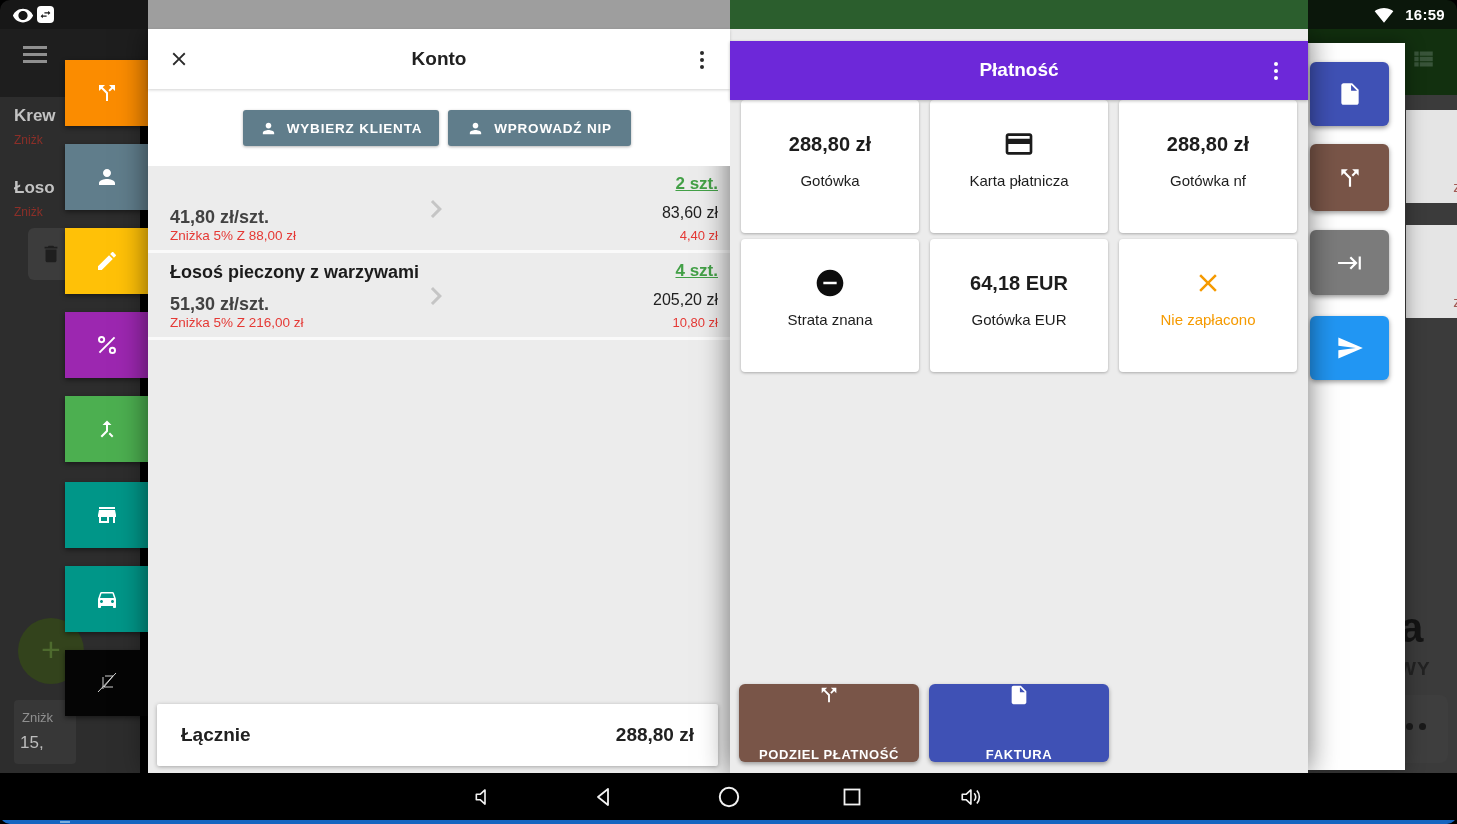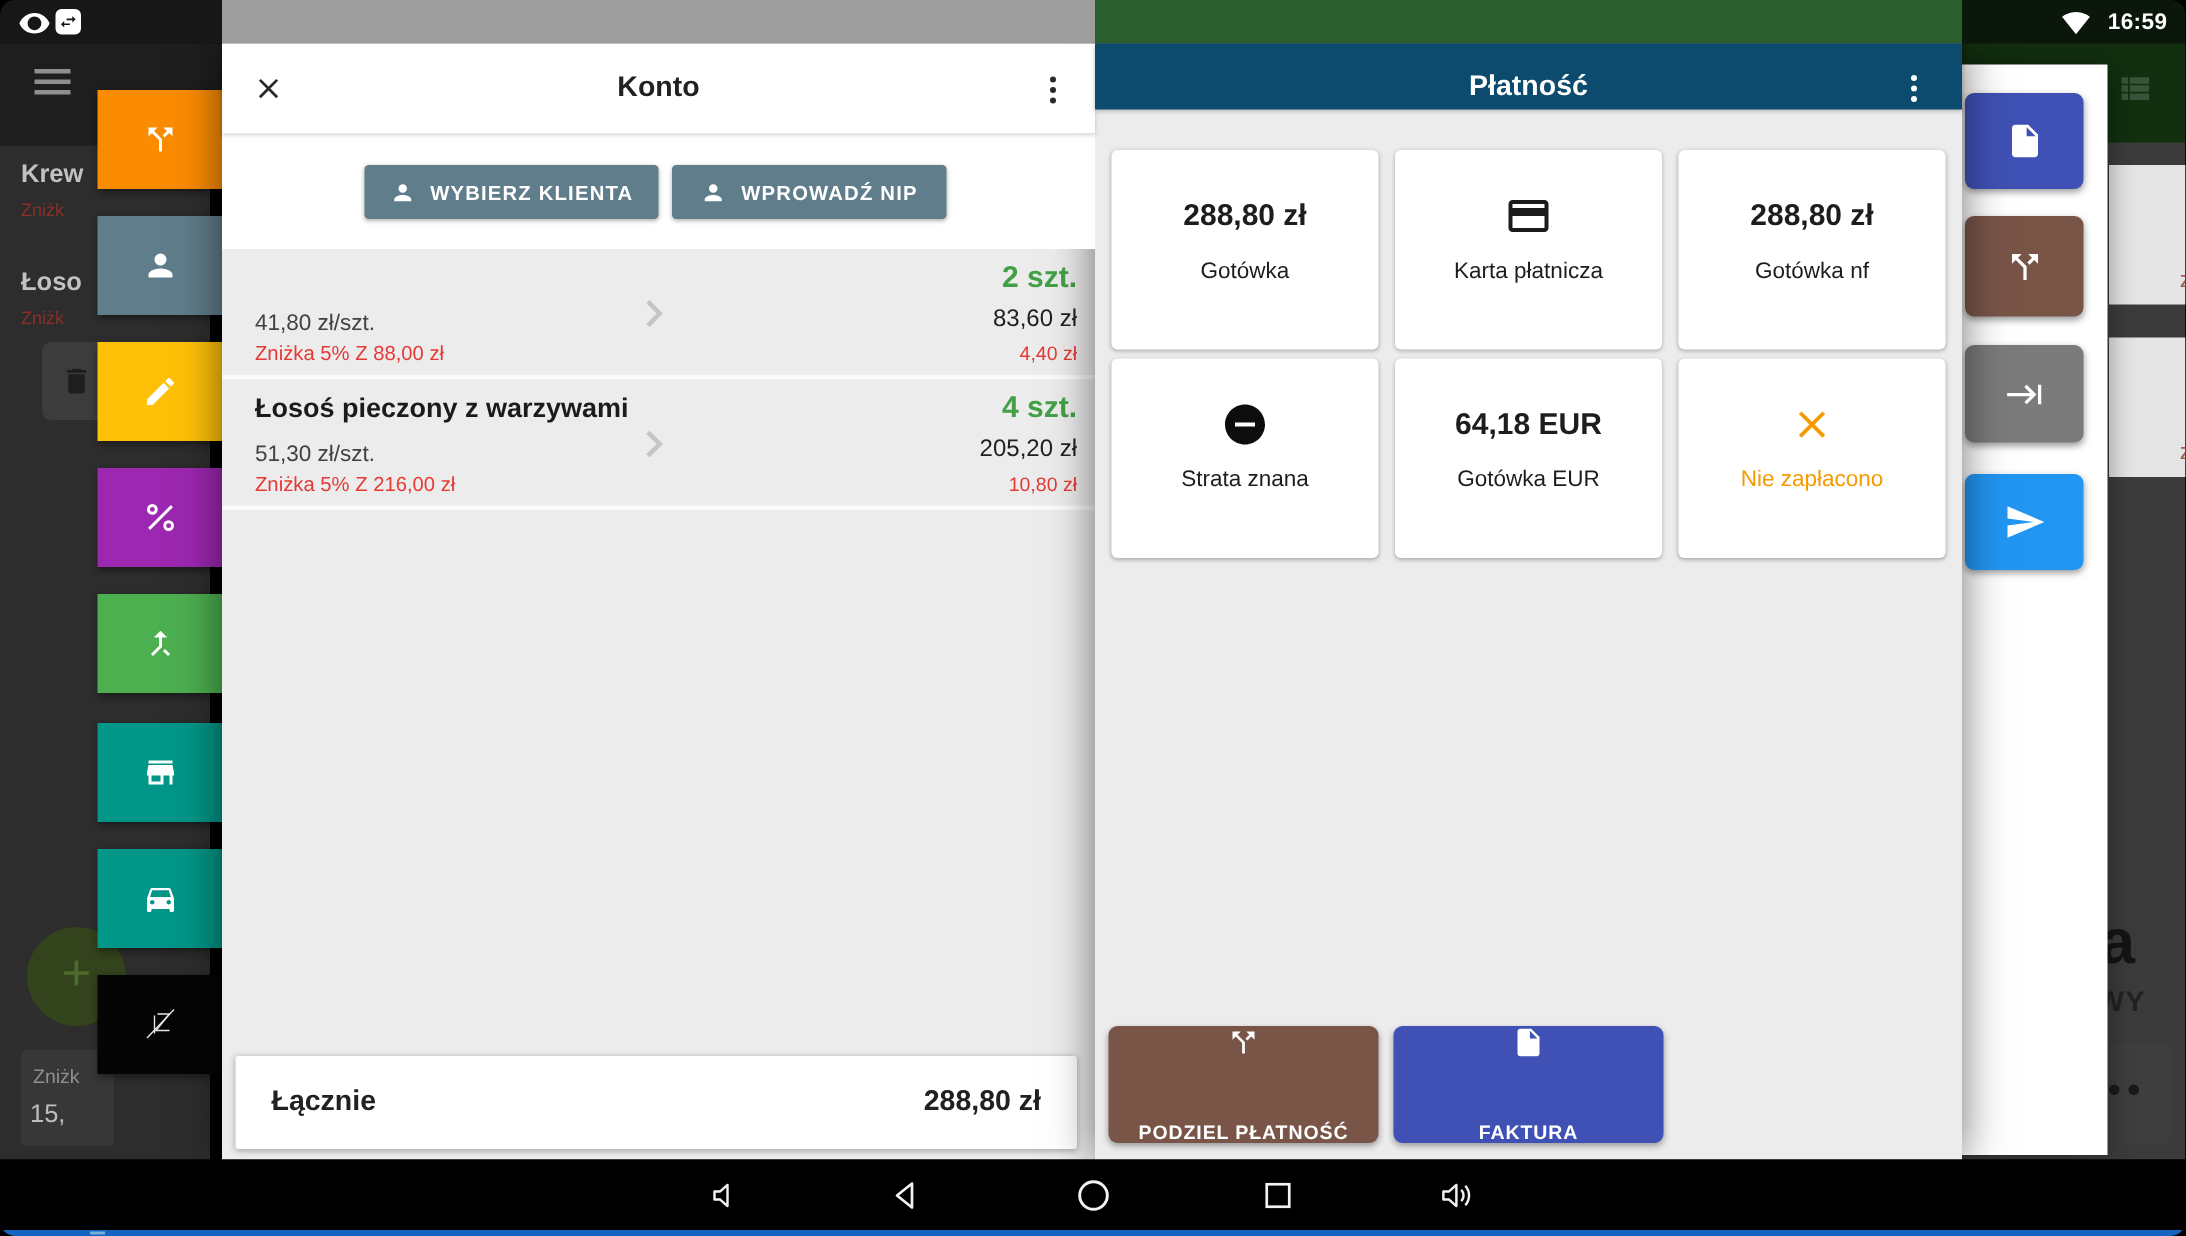--- a/index.html
+++ b/index.html
@@ -30,32 +30,32 @@
   .dialog{position:absolute;top:29px;height:744px;box-shadow:0 0 28px rgba(0,0,0,.55);}
   .konto{left:148px;width:582px;background:#ececec;}
   .konto-header{position:absolute;left:0;top:0;right:0;height:60px;background:#fff;box-shadow:0 1px 3px rgba(0,0,0,.18);z-index:3;}
   .konto-header .title{position:absolute;left:0;right:0;top:19px;text-align:center;font-size:19px;font-weight:600;color:#212121;}
   .dots{display:flex;flex-direction:column;gap:3px;align-items:center;cursor:pointer;}
   .dots i{width:4px;height:4px;border-radius:50%;display:block;}
   .konto-btnbar{position:absolute;left:0;top:60px;right:0;height:77px;background:#fff;z-index:2;}
   .gray-btn{position:absolute;top:21px;height:36px;background:#607D8B;border-radius:3px;color:#fff;font-size:13.5px;font-weight:700;letter-spacing:.8px;display:flex;align-items:center;justify-content:center;gap:10px;box-shadow:0 1px 3px rgba(0,0,0,.3);}
   .item-row{position:absolute;left:0;right:0;height:84px;background:#ececec;border-bottom:3px solid #fafafa;}
   .item-name{position:absolute;left:22px;top:9px;font-size:18px;font-weight:700;color:#1b1b1b;}
-  .item-unit{position:absolute;left:22px;top:41px;font-size:15px;color:#424242;}
+  .item-unit{position:absolute;left:22px;top:41px;font-size:18px;color:#424242;font-weight:bold;}
   .item-disc{position:absolute;left:22px;top:62px;font-size:13.5px;color:#E53935;}
-  .item-qty{position:absolute;right:12px;top:8px;font-size:20px;font-weight:700;color:#43A047;}
+  .item-qty{position:absolute;right:12px;top:8px;font-size:17px;font-weight:700;color:#43A047;text-decoration:underline;}
   .item-total{position:absolute;right:12px;top:38px;font-size:16px;color:#212121;}
   .item-dval{position:absolute;right:12px;top:62px;font-size:13px;color:#E53935;}
   .row-chevron{position:absolute;left:270px;top:20px;}
   .total-card{position:absolute;left:9px;right:12px;top:675px;height:62px;background:#fff;border-radius:2px;box-shadow:0 1px 4px rgba(0,0,0,.3);display:flex;align-items:center;justify-content:space-between;padding:0 24px;box-sizing:border-box;}
   .total-card .t1{font-size:19px;font-weight:600;color:#212121;}
   .total-card .t2{font-size:19px;font-weight:700;color:#212121;}
 
   .platnosc{left:730px;width:578px;background:#ececec;}
-  .pl-header{position:absolute;left:0;top:0;right:0;height:44px;background:#0c4a6e;z-index:3;box-shadow:0 1px 3px rgba(0,0,0,.25);}
+  .pl-header{position:absolute;left:0;top:12px;right:0;height:59px;background:#6d28d9;z-index:3;box-shadow:0 1px 3px rgba(0,0,0,.25);}
   .pl-header .title{position:absolute;left:0;right:0;top:18px;text-align:center;font-size:19px;font-weight:600;color:#fff;}
   .tiles{position:absolute;left:11px;top:71px;width:556px;height:272px;display:grid;grid-template-columns:repeat(3,1fr);column-gap:11px;row-gap:6px;}
   .pay-tile{background:#fff;border-radius:4px;box-shadow:0 1px 3px rgba(0,0,0,.28);display:flex;flex-direction:column;align-items:center;padding-top:27px;box-sizing:border-box;cursor:pointer;}
   .pay-tile .slot{height:34px;display:flex;align-items:center;justify-content:center;}
   .pay-tile .amt{font-size:20px;font-weight:700;color:#1d1d1d;}
   .pay-tile .lbl{margin-top:11px;font-size:15px;color:#1d1d1d;}
   .pl-actions{position:absolute;left:9px;top:655px;width:560px;height:78px;display:grid;grid-template-columns:repeat(3,1fr);column-gap:10px;}
   .action-btn{border-radius:6px;display:flex;flex-direction:column;align-items:center;justify-content:space-between;gap:9px;color:#fff;font-size:13px;font-weight:700;letter-spacing:.6px;box-shadow:0 2px 4px rgba(0,0,0,.35);cursor:pointer;}
 
   

